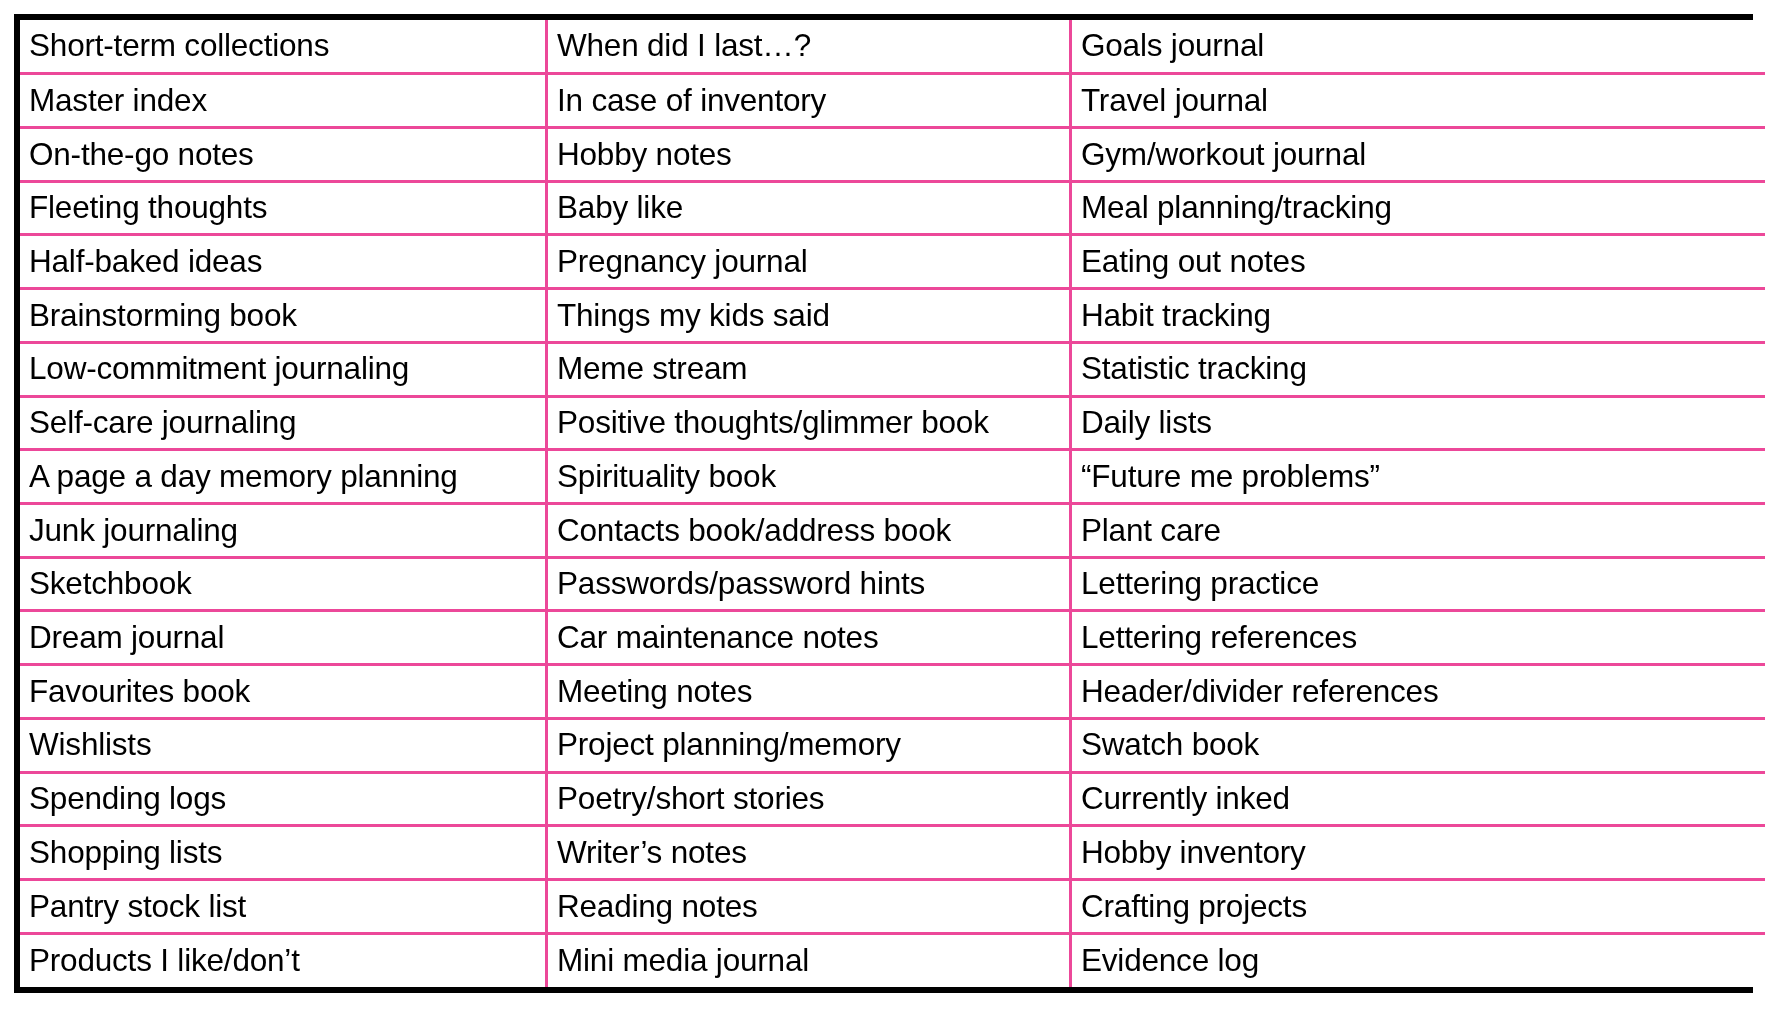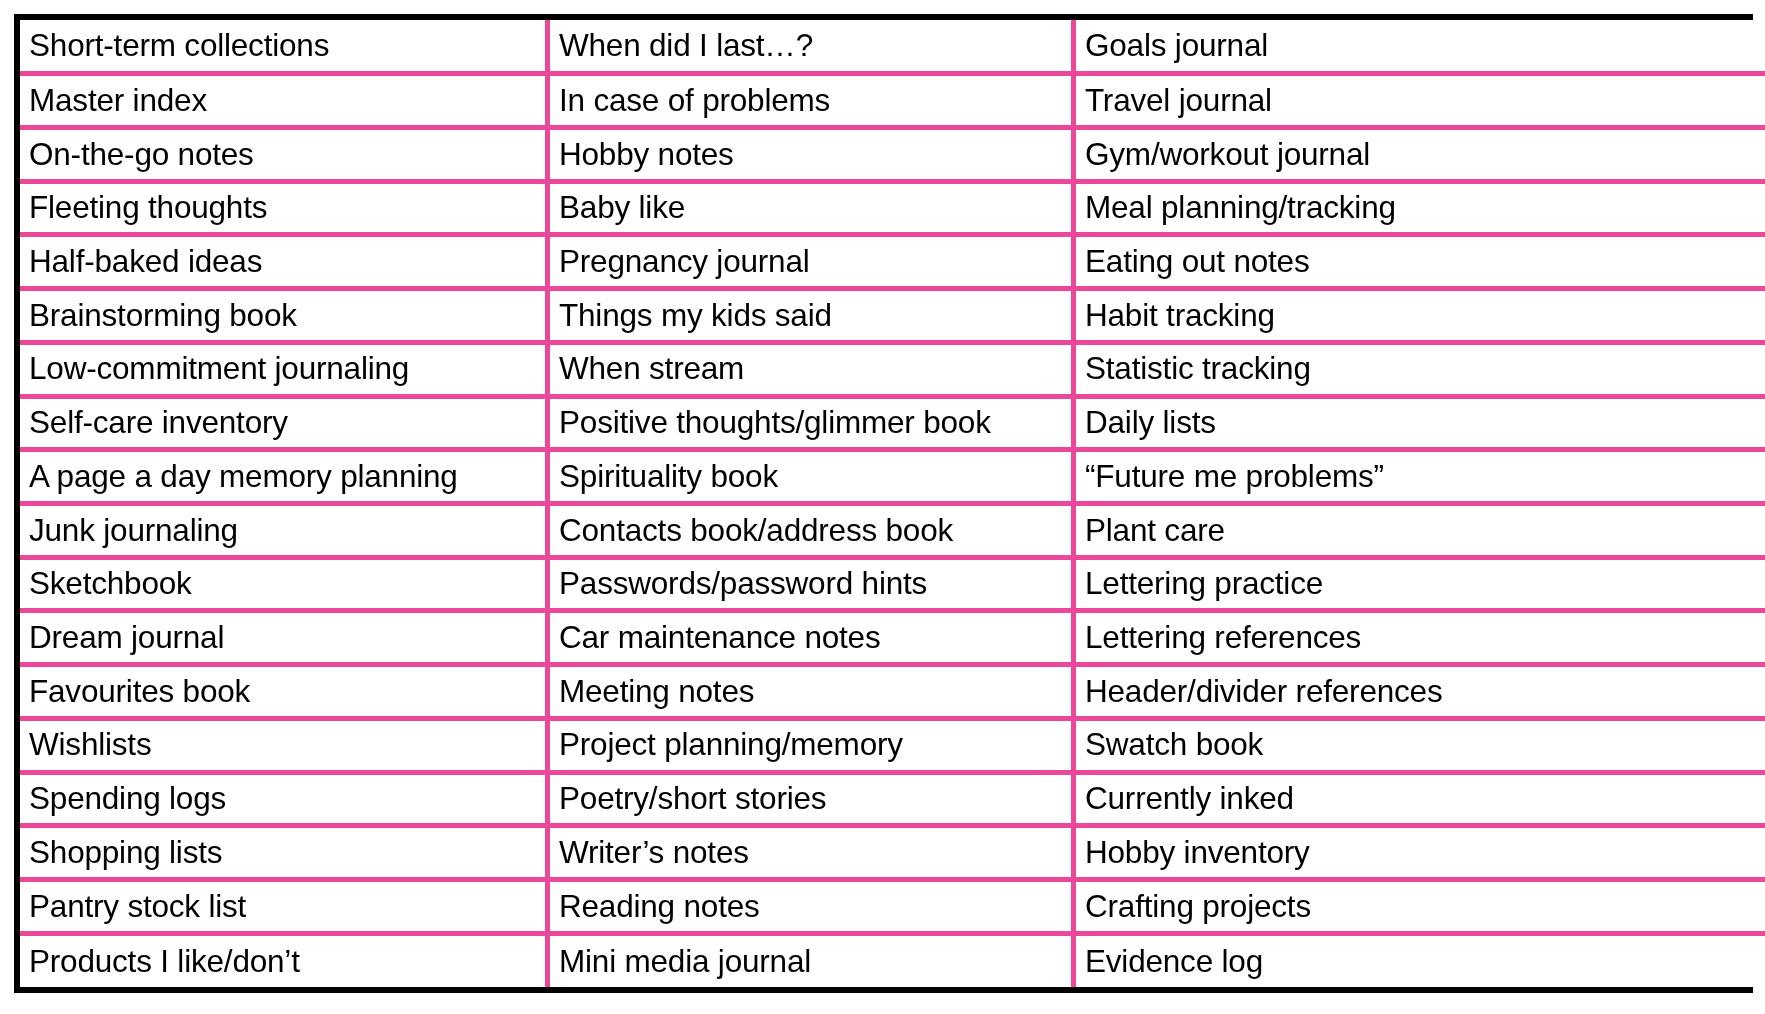--- a/index.html
+++ b/index.html
@@ -34,21 +34,21 @@
     width: 100%;
     height: 100%;
     border-collapse: collapse;
     table-layout: fixed;
     background: #ffffff;
   }
   table.ideas-table tr {
     height: 48.35px;
   }
   table.ideas-table td {
-    border: 5px solid #ec4899;
+    border: 3px solid #ec4899;
     padding: 0 0 0 9px;
     margin: 0;
     font-size: 31.5px;
     line-height: 1.0;
     font-weight: 400;
     color: #000000;
     font-family: "Liberation Sans", sans-serif;
     white-space: nowrap;
     overflow: hidden;
     vertical-align: middle;
@@ -71,21 +71,21 @@
   <div class="table-wrap">
     <table class="ideas-table">
       <tbody>
           <tr>
             <td class="col-1">Short-term collections</td>
             <td class="col-2">When did I last…?</td>
             <td class="col-3">Goals journal</td>
           </tr>
           <tr>
             <td class="col-1">Master index</td>
-            <td class="col-2">In case of problems</td>
+            <td class="col-2">In case of inventory</td>
             <td class="col-3">Travel journal</td>
           </tr>
           <tr>
             <td class="col-1">On-the-go notes</td>
             <td class="col-2">Hobby notes</td>
             <td class="col-3">Gym/workout journal</td>
           </tr>
           <tr>
             <td class="col-1">Fleeting thoughts</td>
             <td class="col-2">Baby like</td>
@@ -96,25 +96,25 @@
             <td class="col-2">Pregnancy journal</td>
             <td class="col-3">Eating out notes</td>
           </tr>
           <tr>
             <td class="col-1">Brainstorming book</td>
             <td class="col-2">Things my kids said</td>
             <td class="col-3">Habit tracking</td>
           </tr>
           <tr>
             <td class="col-1">Low-commitment journaling</td>
-            <td class="col-2">When stream</td>
+            <td class="col-2">Meme stream</td>
             <td class="col-3">Statistic tracking</td>
           </tr>
           <tr>
-            <td class="col-1">Self-care inventory</td>
+            <td class="col-1">Self-care journaling</td>
             <td class="col-2">Positive thoughts/glimmer book</td>
             <td class="col-3">Daily lists</td>
           </tr>
           <tr>
             <td class="col-1">A page a day memory planning</td>
             <td class="col-2">Spirituality book</td>
             <td class="col-3">“Future me problems”</td>
           </tr>
           <tr>
             <td class="col-1">Junk journaling</td>

